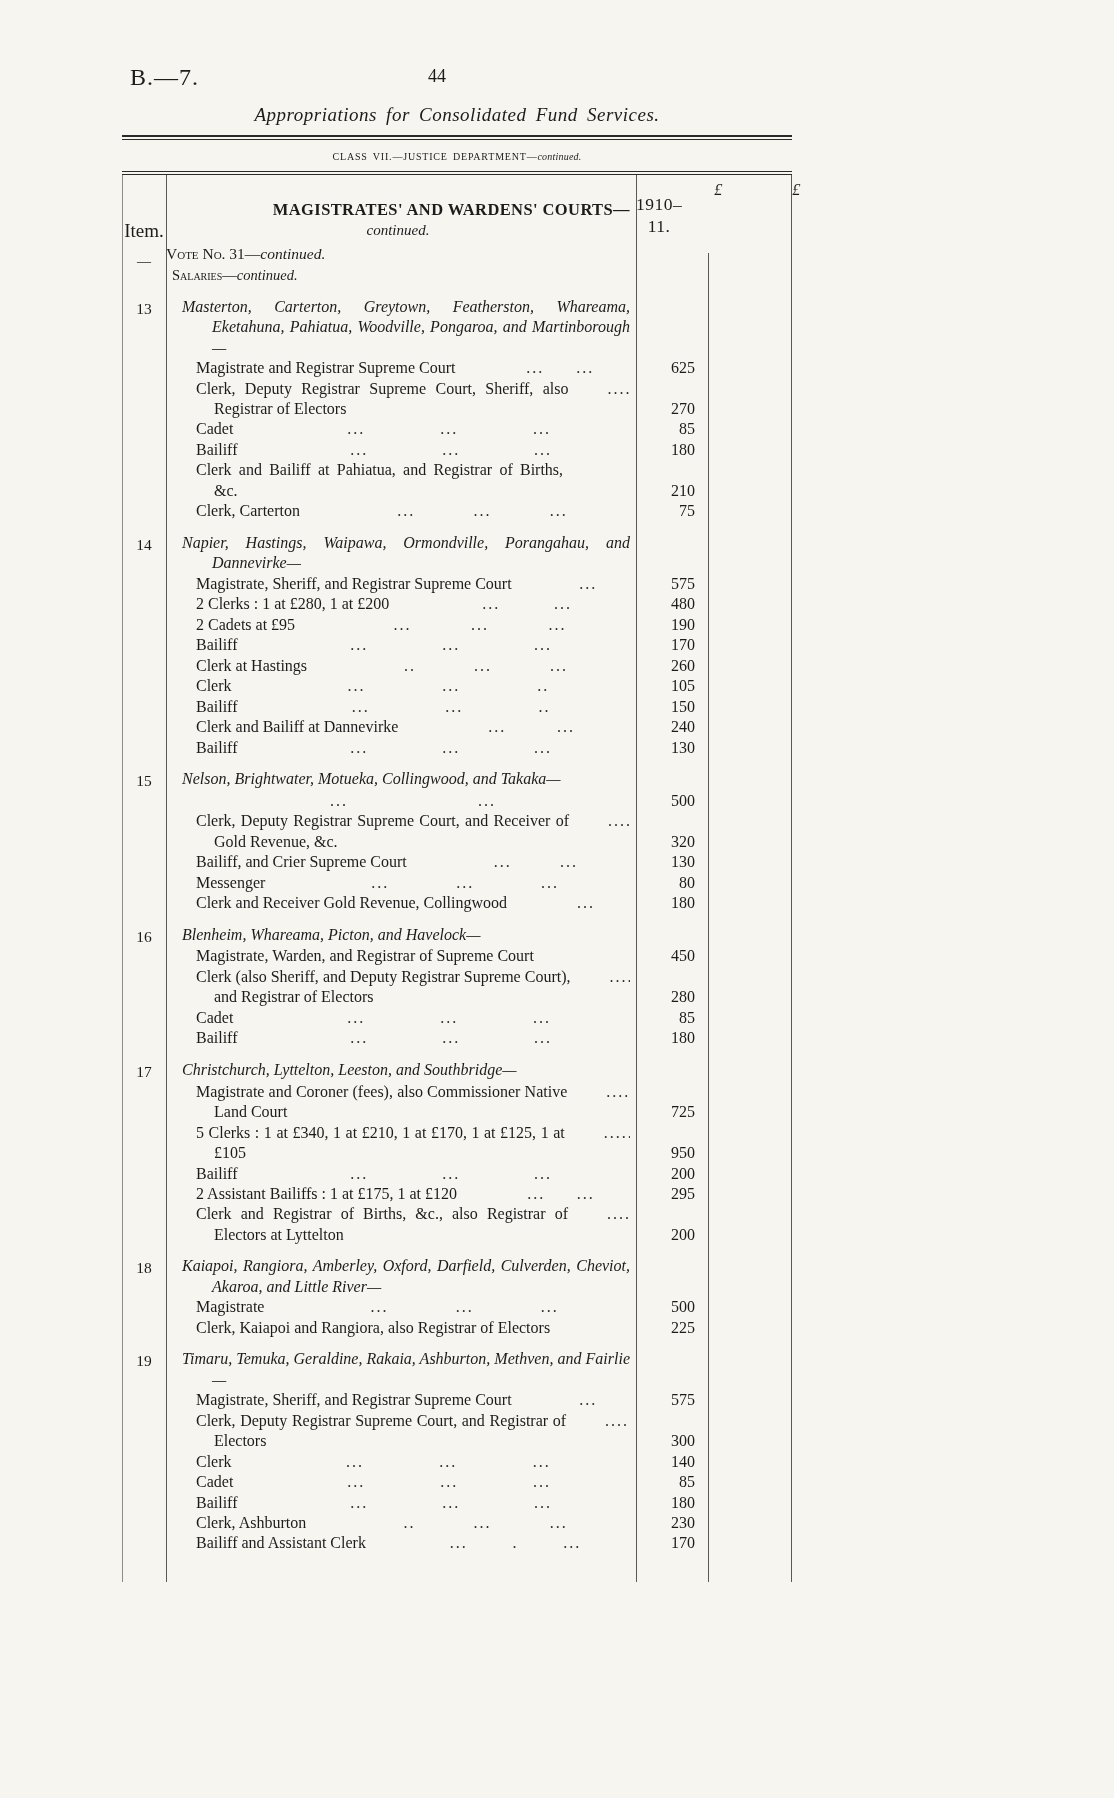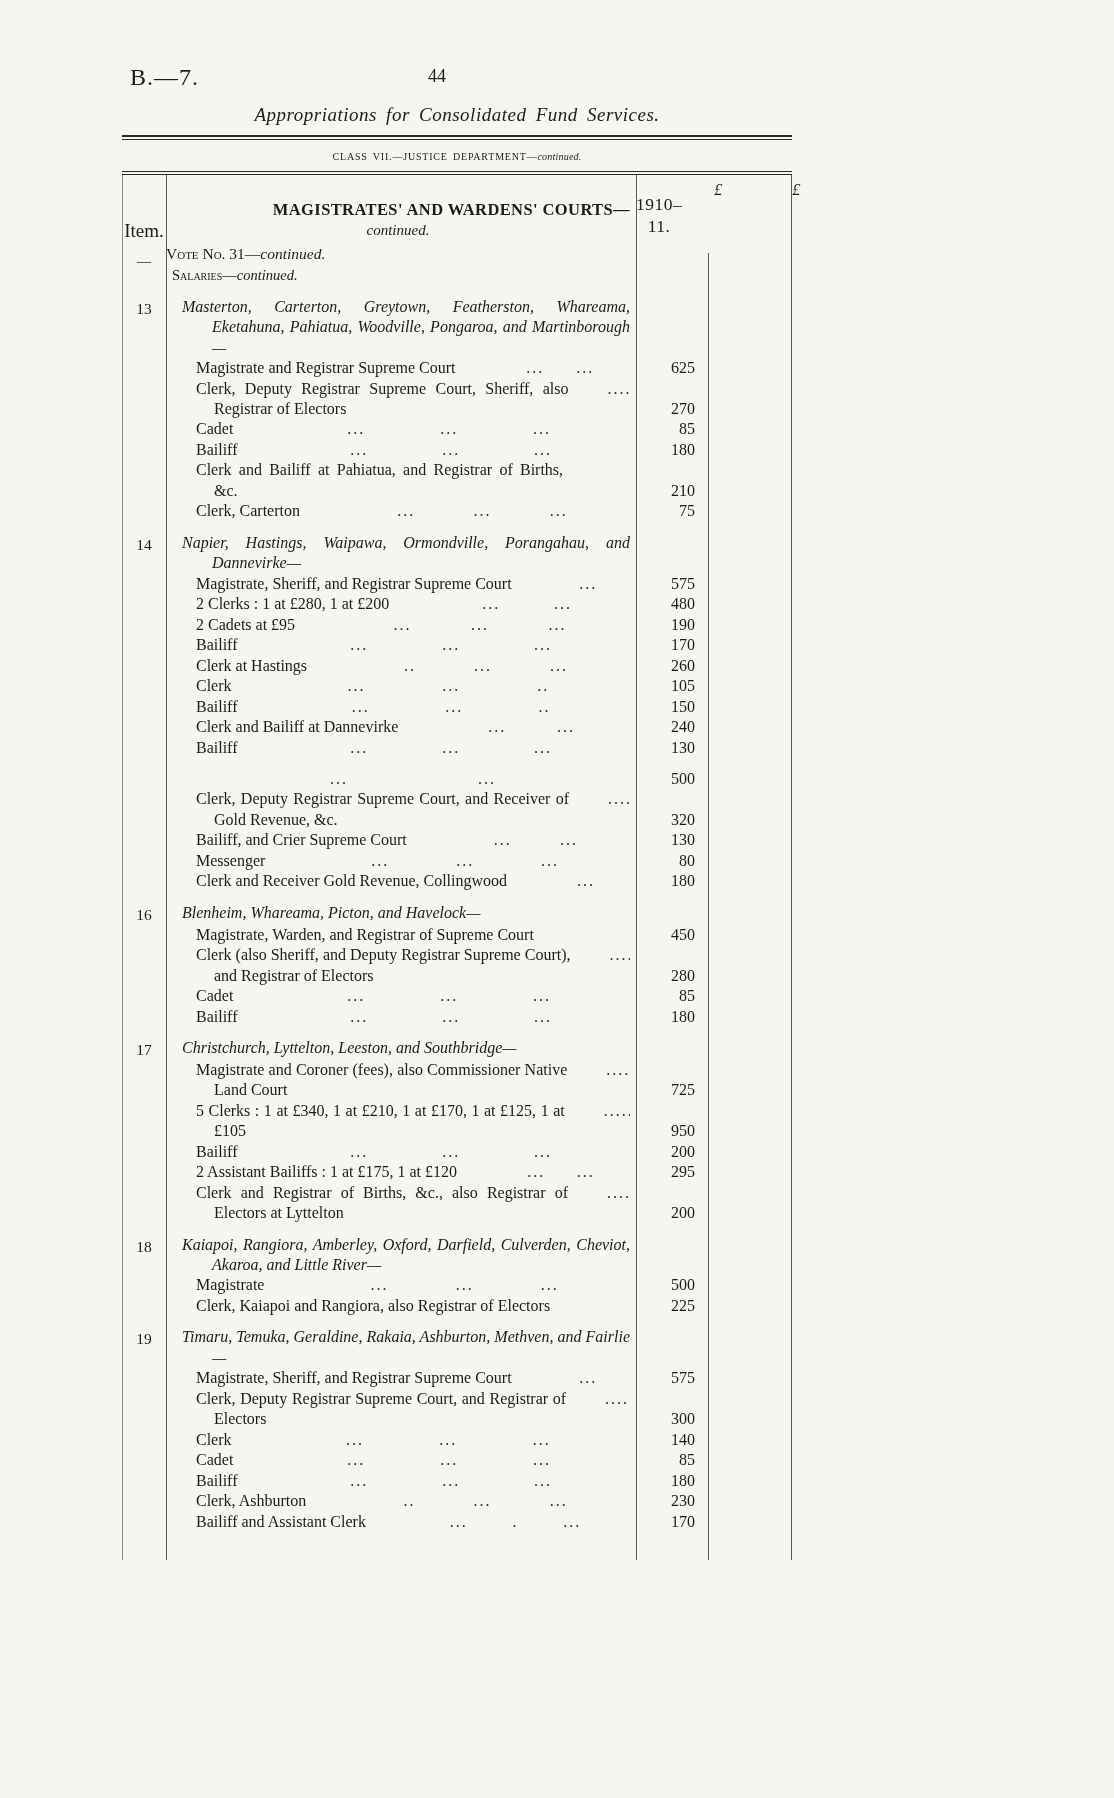--- a/index.html
+++ b/index.html
@@ -446,20 +446,28 @@
                 <span class="dotg">...</span>
                 <span class="dotg">...</span>
                 <span class="dotg">...</span>
               </span>
             </div>
             <div class="c-amt1">130</div>
             <div class="c-amt2"></div>
           </div>
         </div>
         <div class="item-block">
+          <div class="trow heading-row">
+            <div class="c-num">15</div>
+            <div class="c-desc">
+              <div class="item-heading">Nelson, Brightwater, Motueka, Collingwood, and Takaka—</div>
+            </div>
+            <div class="c-amt1"></div>
+            <div class="c-amt2"></div>
+          </div>
           <div class="trow salary-row">
             <div class="c-num"></div>
             <div class="c-desc">
               <span class="dots">
                 <span class="dotg">...</span>
                 <span class="dotg">...</span>
               </span>
             </div>
             <div class="c-amt1">500</div>
             <div class="c-amt2"></div>

